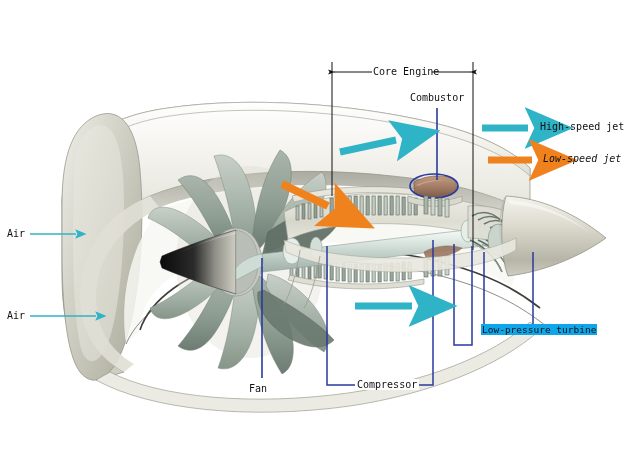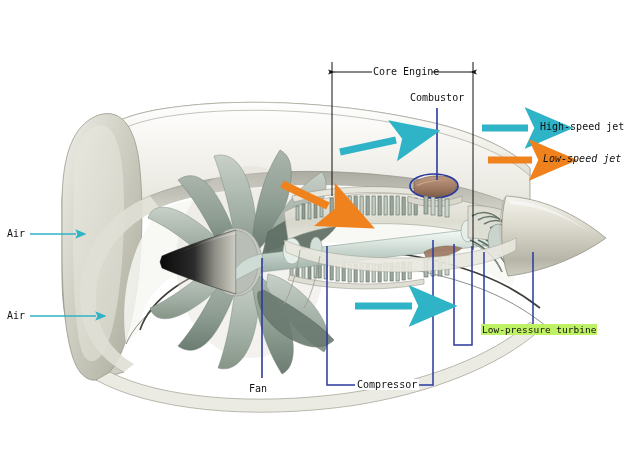--- a/index.html
+++ b/index.html
@@ -431,15 +431,15 @@
 
   <div class="lbl" style="left:7px; top:228px;">Air</div>
 
   <div class="lbl" style="left:7px; top:310px;">Air</div>
 
   <div class="lbl" style="left:249px; top:383px;">Fan</div>
 
   <div class="lbl" style="left:355px; top:379px; background:#ffffff; padding:0 2px;">Compressor</div>
 
 
-  <div class="lbl lbl-sm" style="left:481px; top:324px; background:#bef264; padding:0 1px;">Low-pressure turbine</div>
+  <div class="lbl lbl-sm" style="left:481px; top:324px; background:#0ea5e9; padding:0 1px;">Low-pressure turbine</div>
 
 </div>
 
 </body></html>

